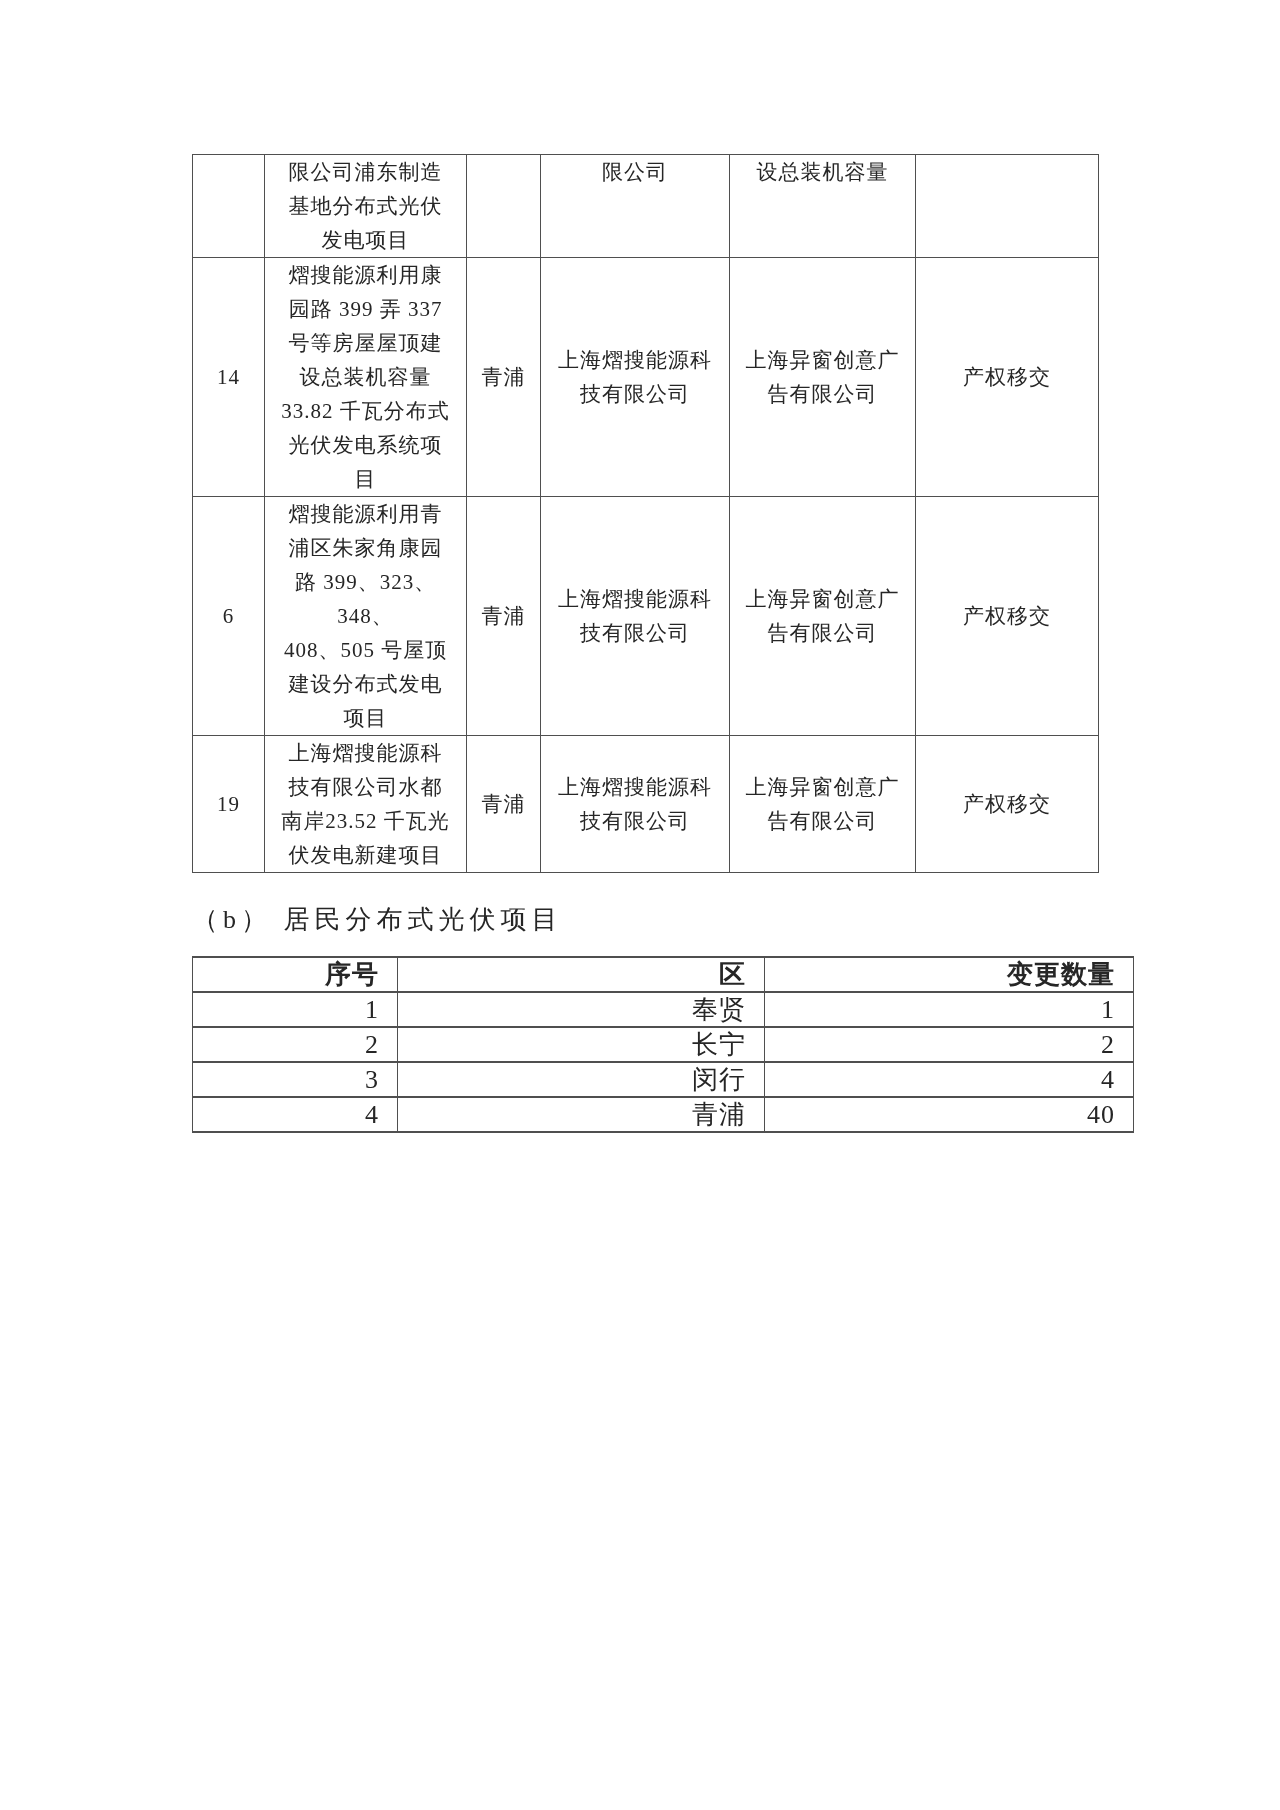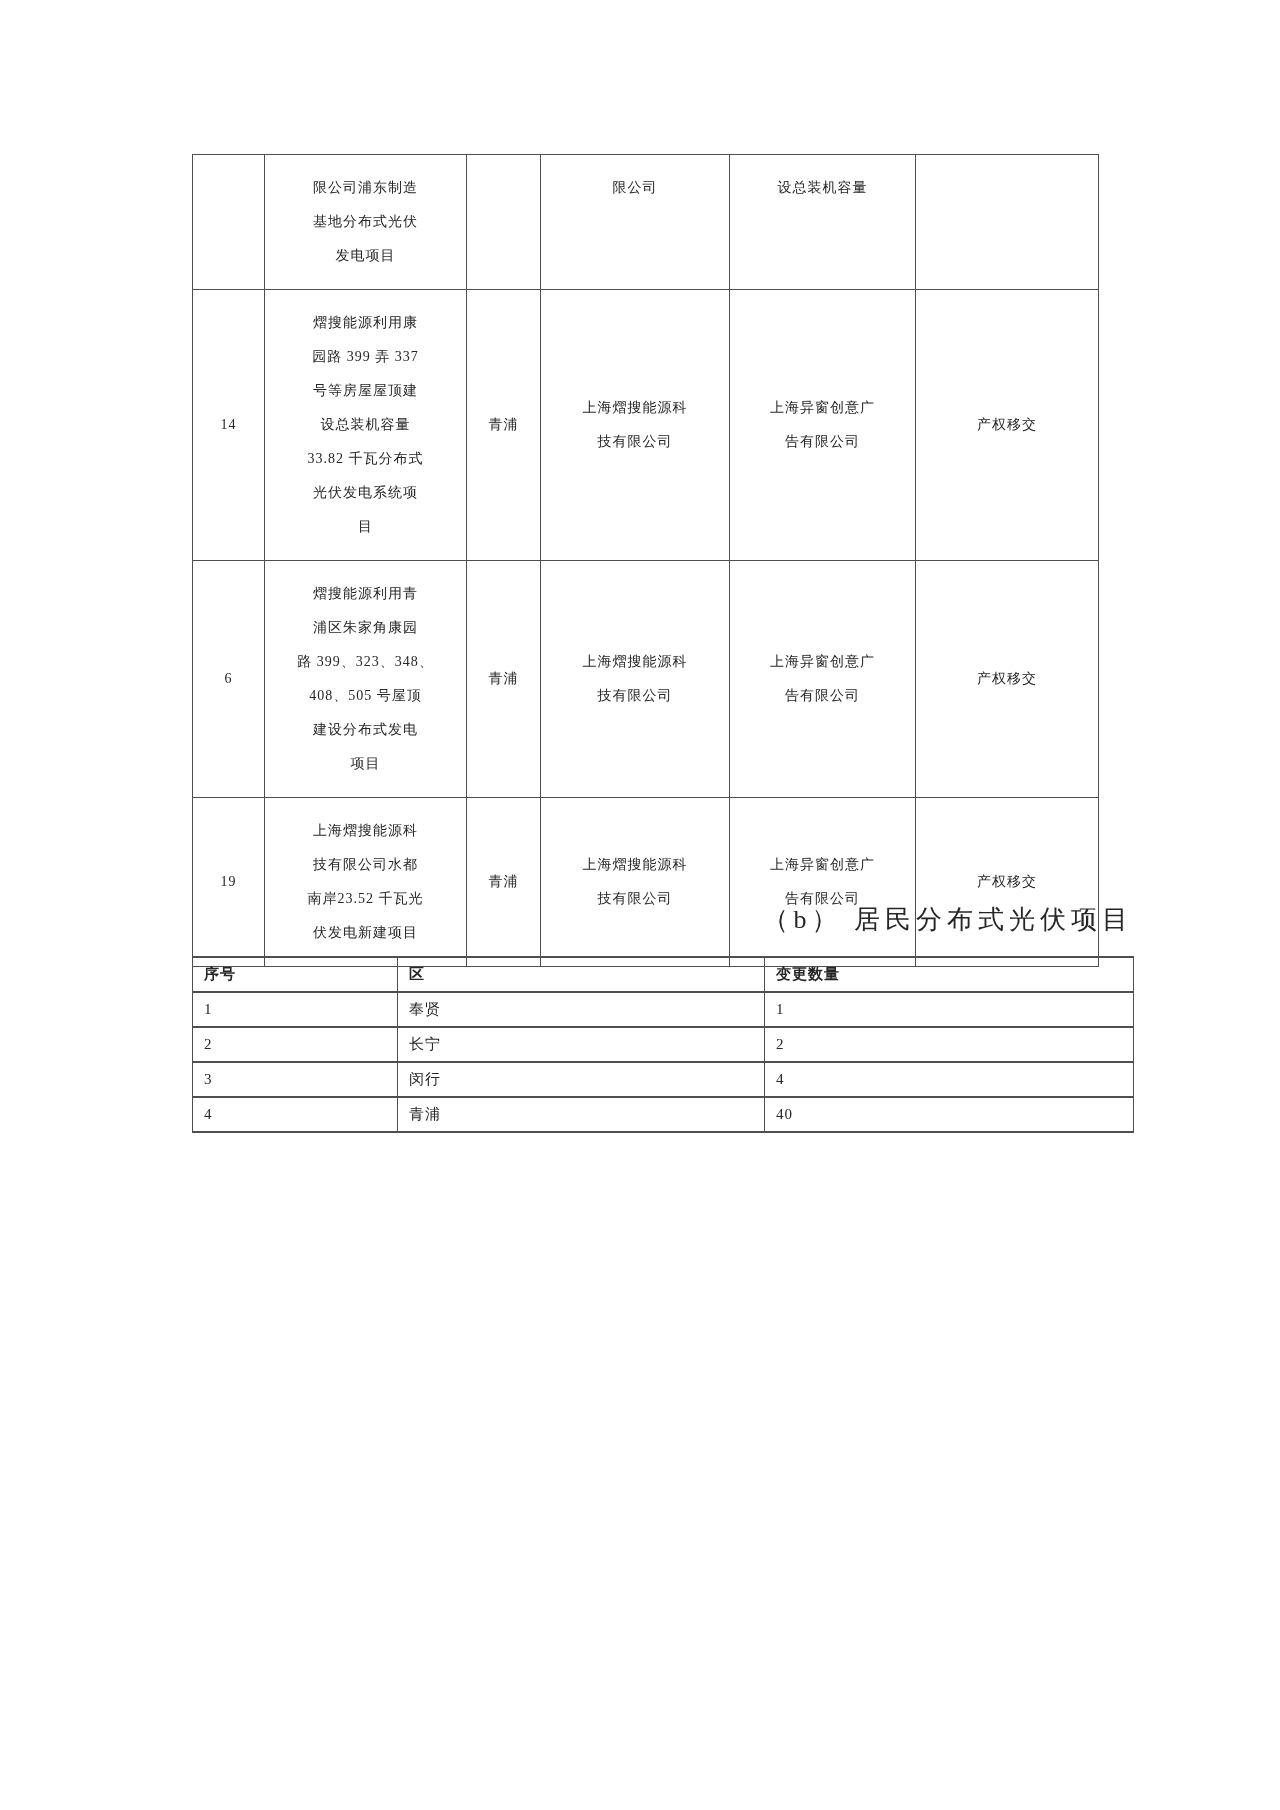--- a/index.html
+++ b/index.html
@@ -23,65 +23,65 @@
     left: 192px;
     top: 154px;
     width: 906px;
     border-collapse: collapse;
     table-layout: fixed;
   }
   #projects-table td {
     border: 1.5px solid #4f4f4f;
     text-align: center;
     vertical-align: middle;
-    font-size: 14px;
+    font-size: 21px;
     line-height: 34px;
     letter-spacing: 1px;
     white-space: pre-line;
-    padding: 16px 2px;
+    padding: 0 2px;
     overflow: hidden;
   }
   #projects-table tr.cont-row td {
     vertical-align: top;
   }
 
   
   #section-b-title {
     position: absolute;
     left: 192px;
     top: 898px;
     width: 941px;
-    text-align: right;
+    text-align: left;
     font-size: 26px;
     line-height: 44px;
     letter-spacing: 5px;
     color: #262626;
     white-space: nowrap;
   }
 
   
   #residential-table {
     position: absolute;
     left: 192px;
     top: 956px;
     width: 941px;
     border-collapse: collapse;
     table-layout: fixed;
   }
   #residential-table td, #residential-table th {
     border: 1.5px solid #4f4f4f;
     border-top-width: 2px;
     border-bottom-width: 2px;
-    text-align: left;
+    text-align: right;
     vertical-align: middle;
-    font-size: 15px;
+    font-size: 26px;
     line-height: 33px;
     height: 33px;
     letter-spacing: 1px;
-    padding: 0 11px;
+    padding: 0 18px;
     overflow: hidden;
   }
   #residential-table th {
     font-weight: bold;
   }
 </style>
 </head>
 <body>
 
 <div id="page">

